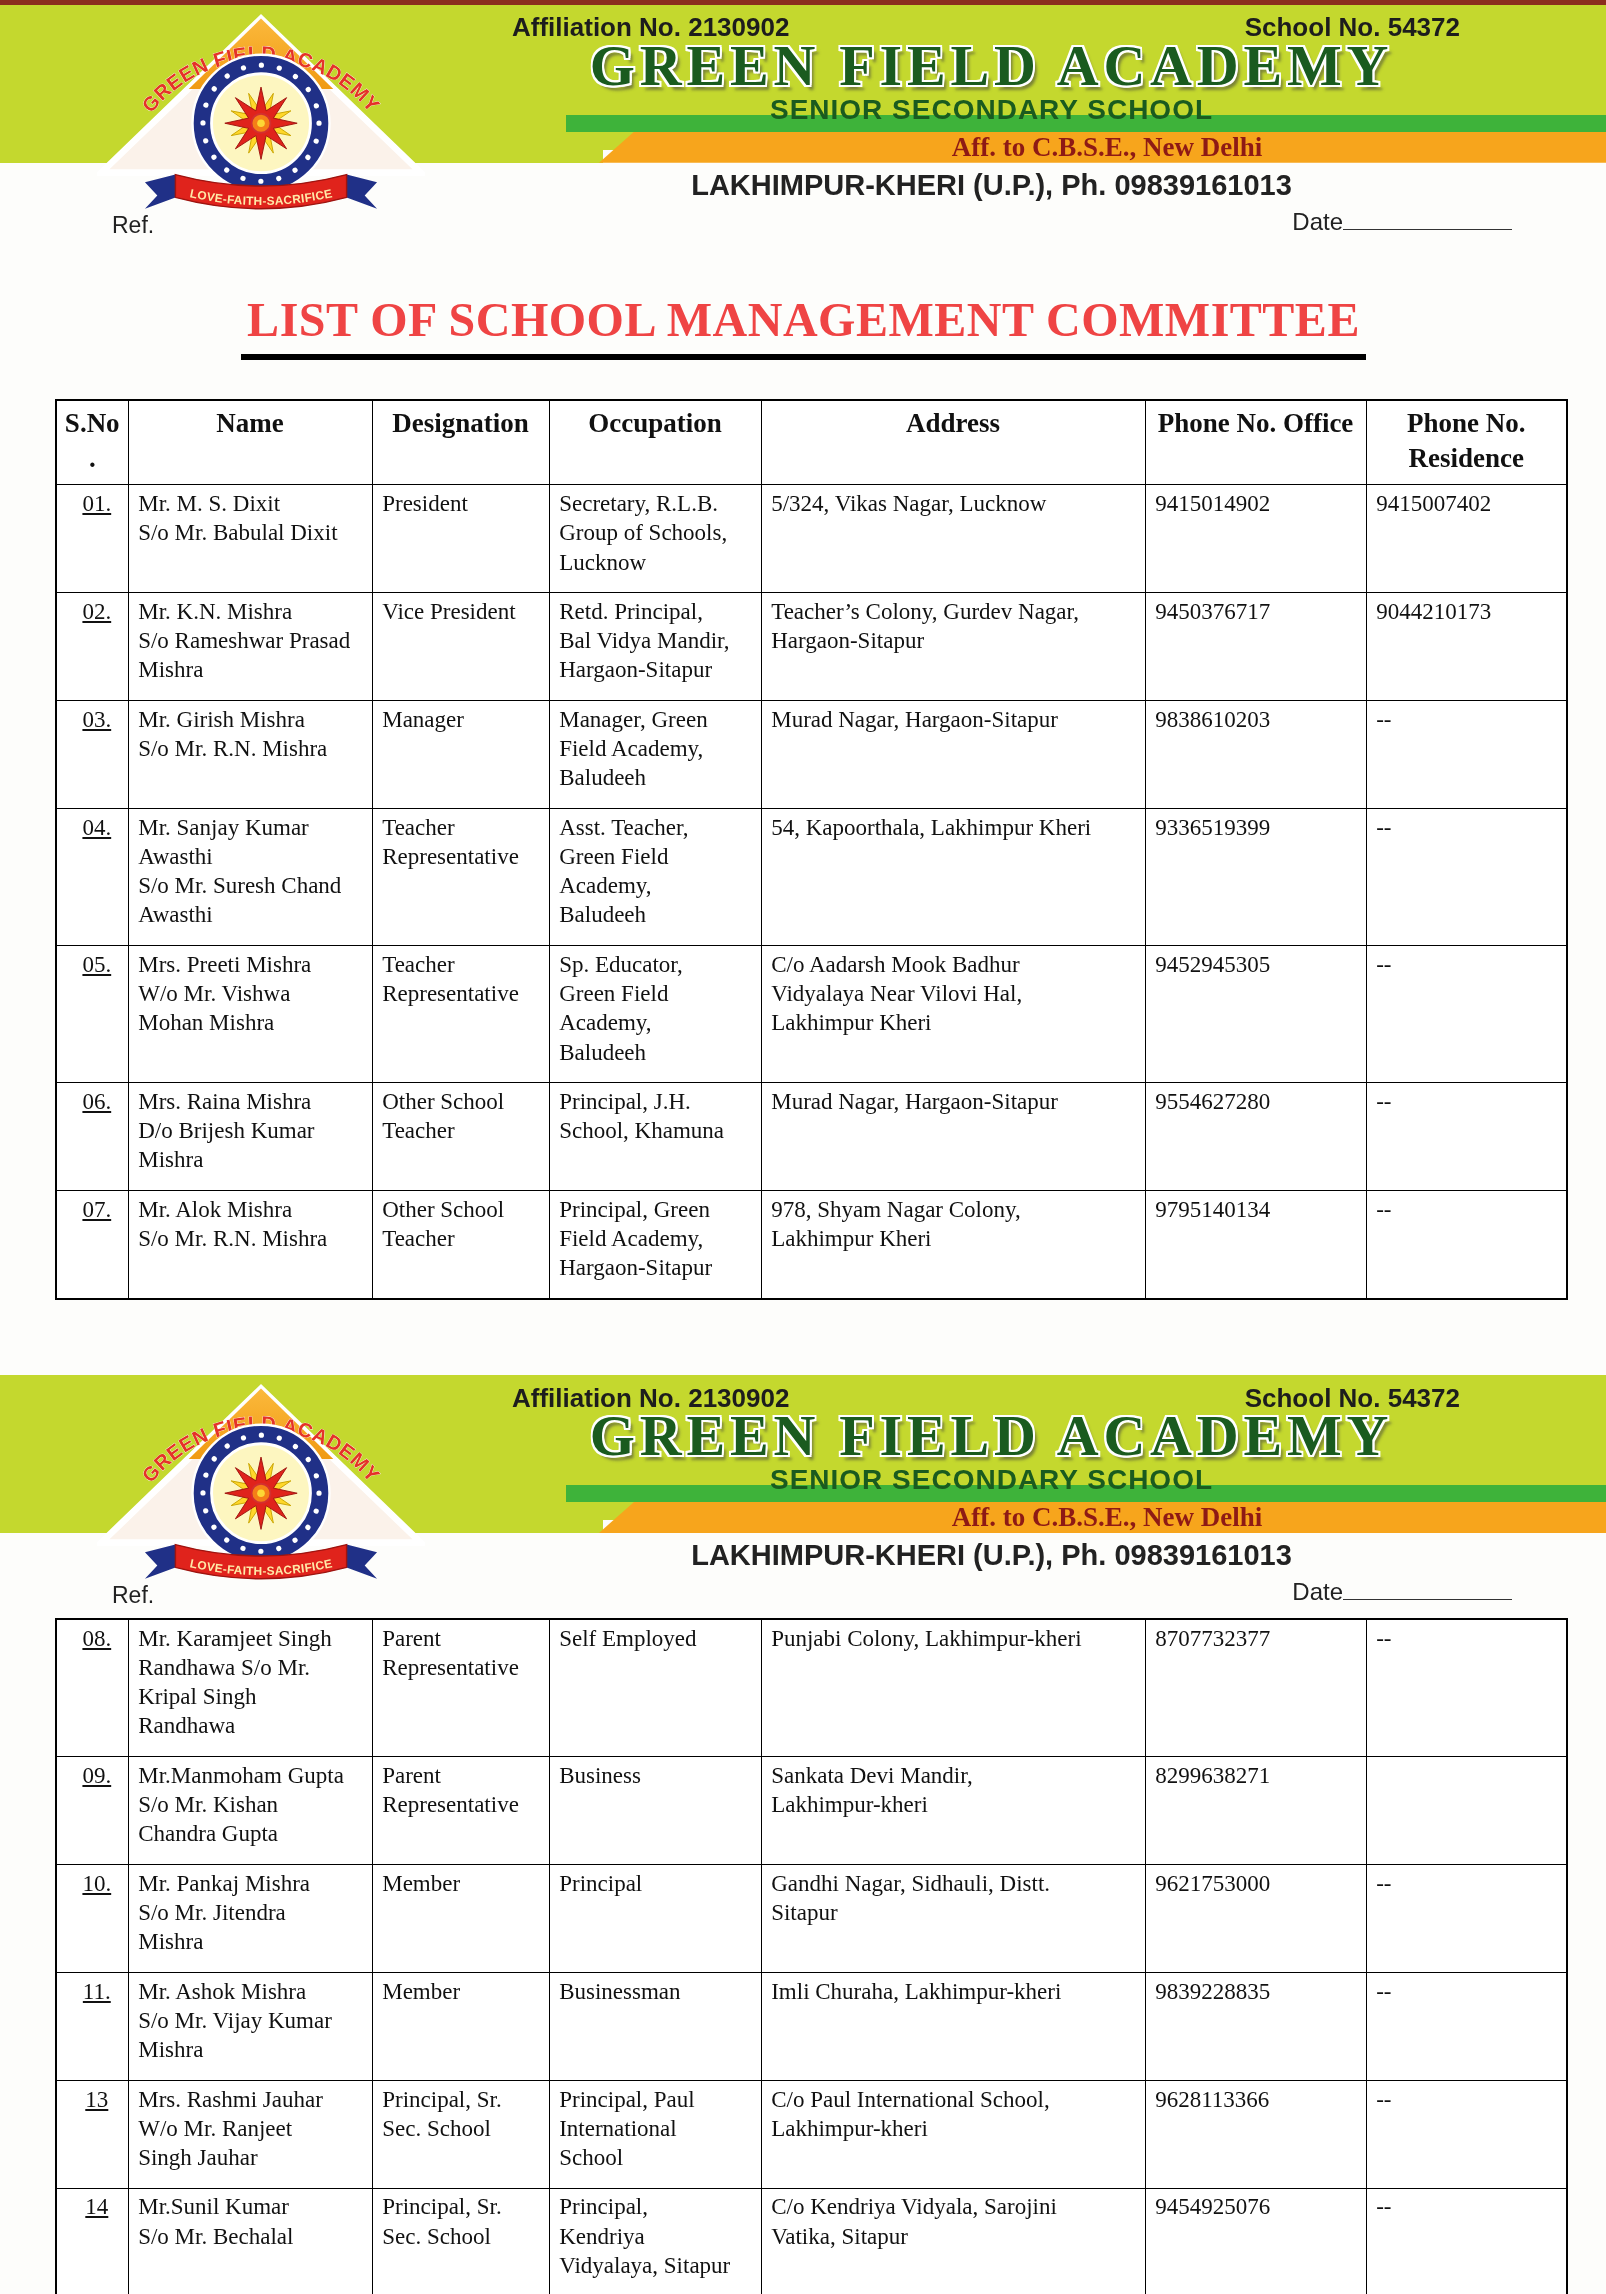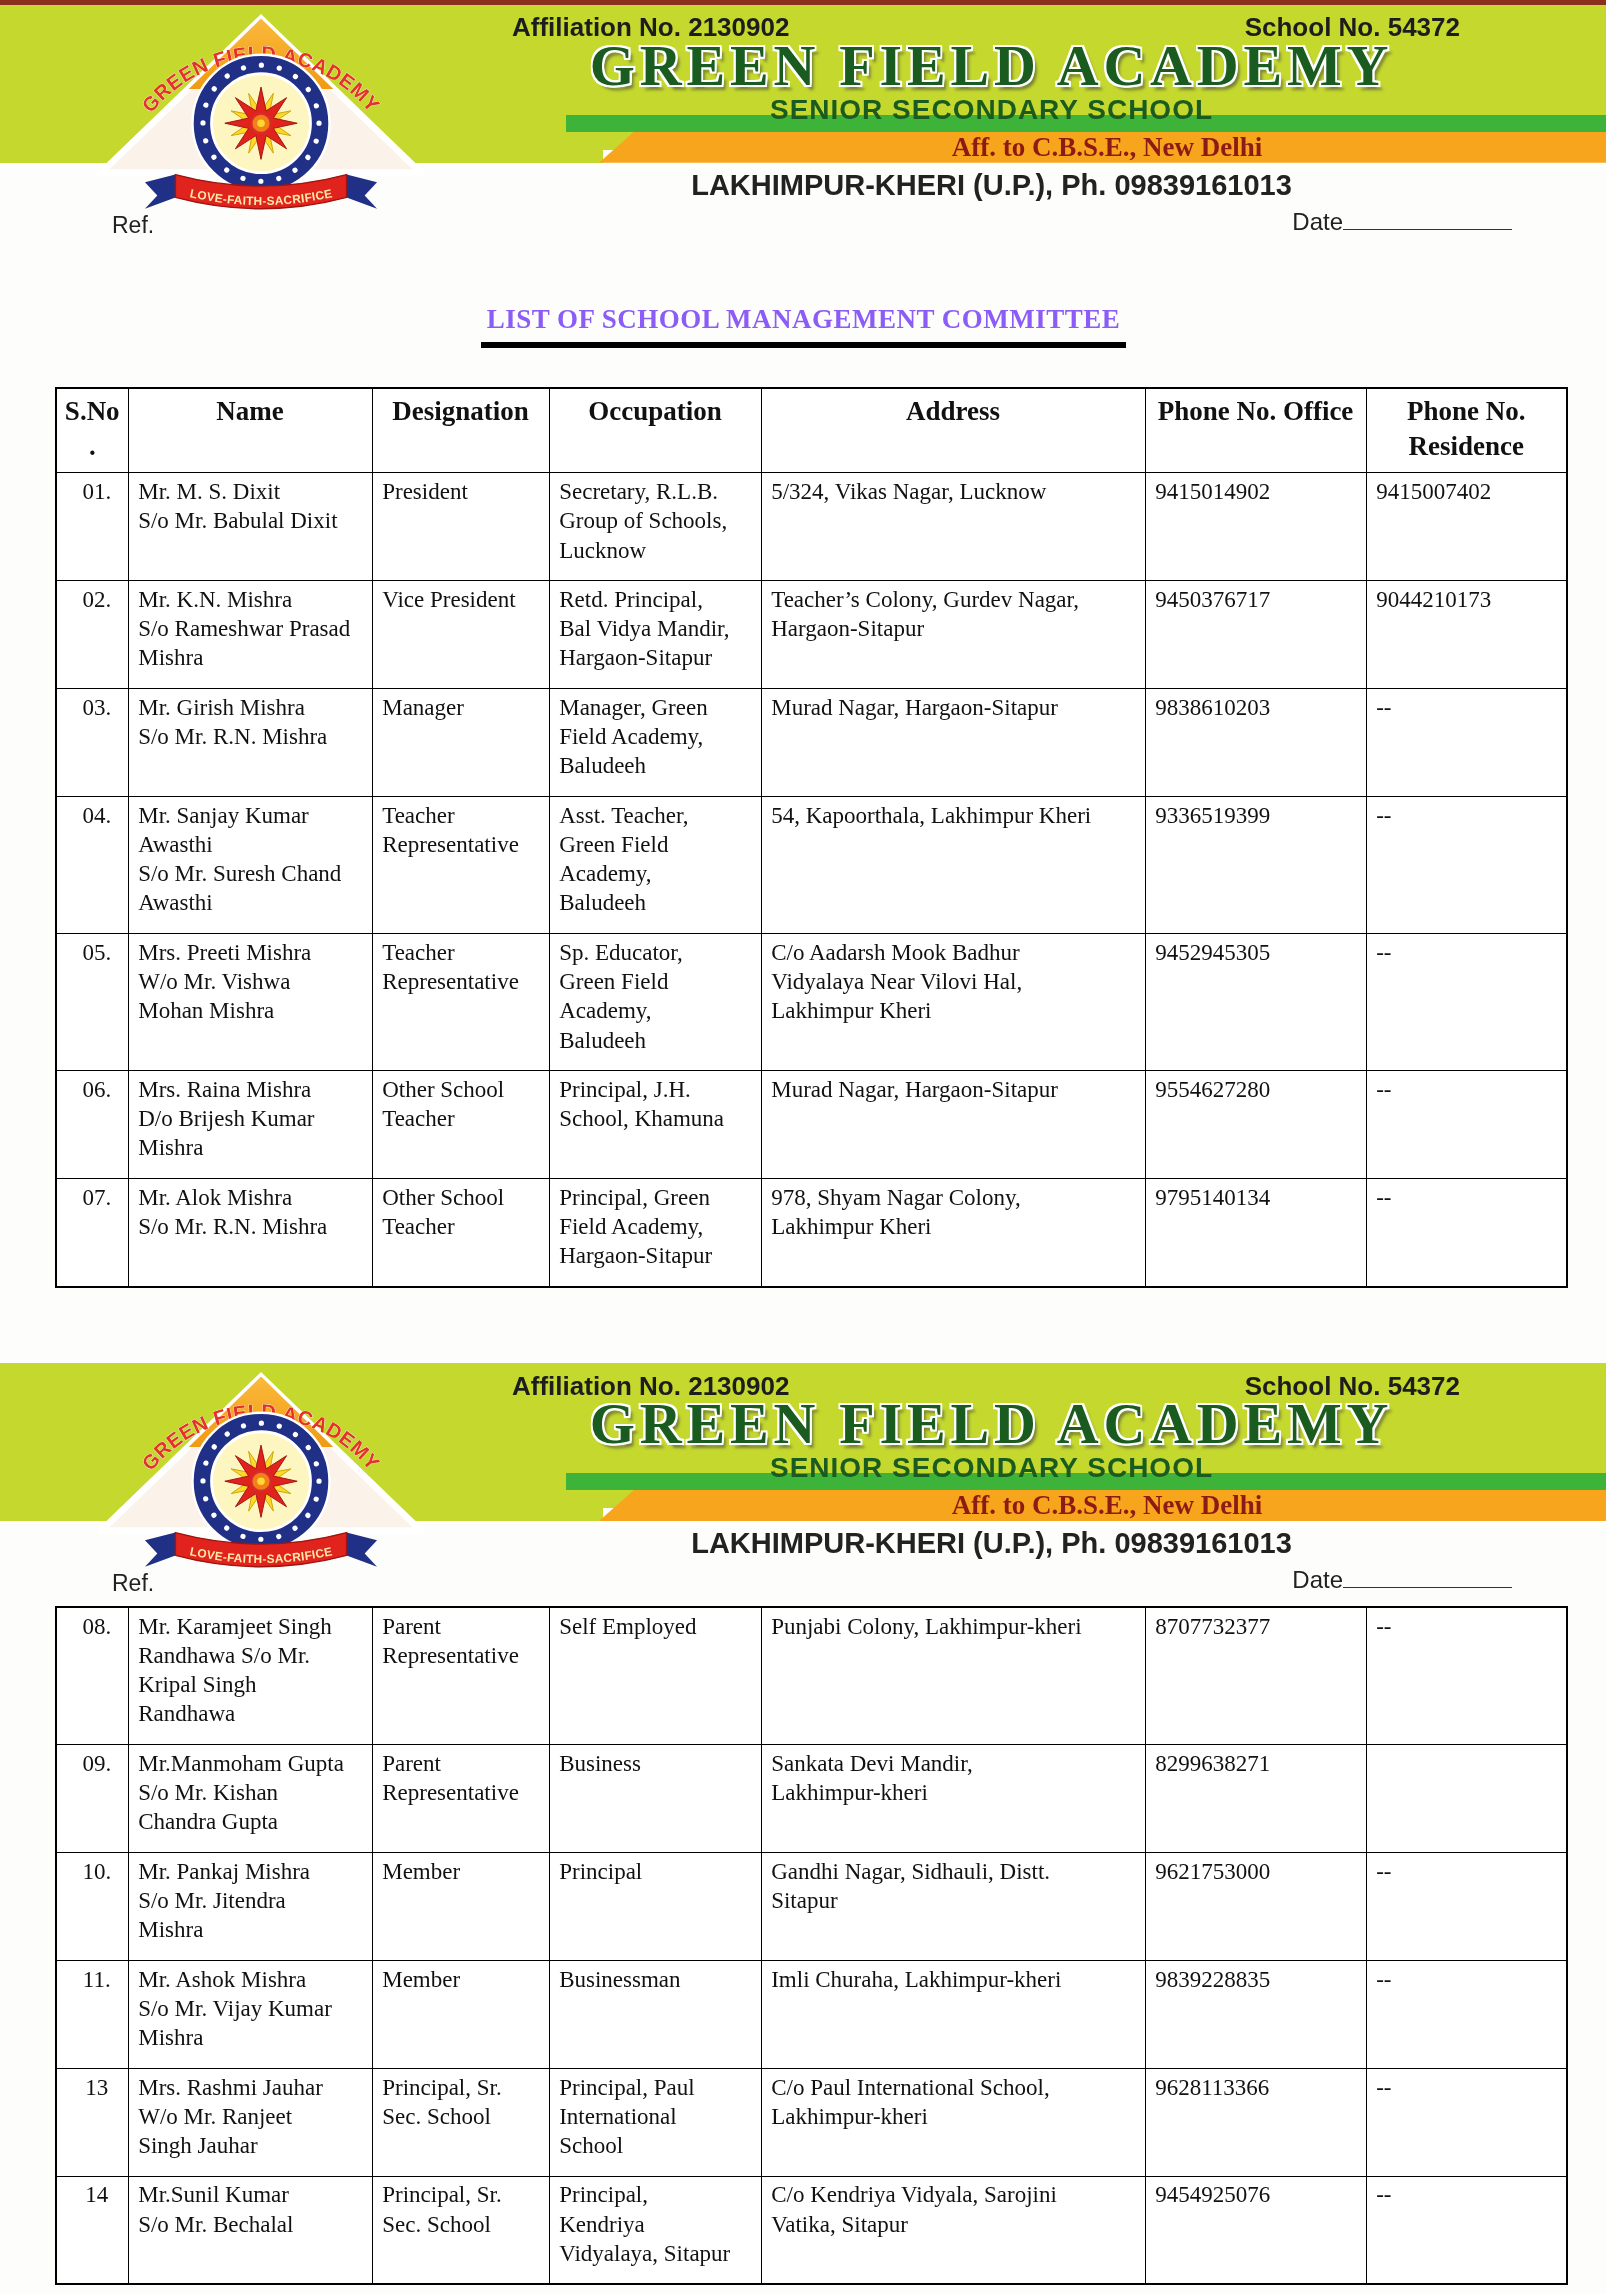--- a/index.html
+++ b/index.html
@@ -28,32 +28,32 @@
   .aff-text{font-family:"Liberation Serif",serif;font-weight:bold;font-size:27px;color:var(--maroon,#8e1a15);margin-left:8px;}
   .city-line{position:absolute;left:434px;right:58px;top:164px;text-align:center;
              font-family:"Liberation Sans",sans-serif;font-weight:bold;font-size:29px;color:#222;}
   .ref-label{position:absolute;left:83px;top:207px;font-family:"Liberation Sans",sans-serif;font-size:23px;color:#222;margin-left:29px;}
   .date-wrap{position:absolute;right:95px;top:203px;font-family:"Liberation Sans",sans-serif;font-size:24px;color:#222;}
   .date-line{display:inline-block;width:169px;border-bottom:1.9px solid #333;height:21px;}
   .logo-box{position:absolute;left:97px;top:5.8px;width:328px;height:214px;}
 
   
   .doc-title-wrap{text-align:center;margin:44px 0 39px 0;}
-  .doc-title{display:inline-block;font-family:"Liberation Serif",serif;font-weight:bold;font-size:27px;
-             letter-spacing:0.5px;color:#8b5cf6;border-bottom:6.8px solid #000;padding:0 5.8px 6.8px 5.8px;margin-top:12px;}
+  .doc-title{display:inline-block;font-family:"Liberation Serif",serif;font-weight:bold;font-size:48px;
+             letter-spacing:0.5px;color:#ef4444;border-bottom:6.8px solid #000;padding:0 5.8px 6.8px 5.8px;}
 
   
   table.smc{border-collapse:collapse;margin-left:55px;width:1512px;table-layout:fixed;background:#fff;}
   table.smc,table.smc th,table.smc td{border:1.9px solid #000;}
   table.smc{border-width:2.9px;}
   table.smc th{font-family:"Liberation Serif",serif;font-weight:bold;font-size:27px;text-align:center;
                vertical-align:top;padding:5.8px 3.9px 7.7px 3.9px;white-space:pre-line;line-height:1.3;}
   table.smc td{font-size:23px;vertical-align:top;text-align:left;padding:3.9px 7.7px 15.4px 9.7px;
                white-space:pre-line;line-height:1.27;}
-  table.smc td.col-sno{text-align:center;padding-left:11px;padding-right:1.9px;}
+  table.smc td.col-sno{text-align:center;padding-left:11px;padding-right:1.9px;text-decoration:underline;}
   .tbl-gap{height:75px;}
 </style>
 </head>
 <body>
 
 <svg width="0" height="0" style="position:absolute" aria-hidden="true">
   <defs>
     <linearGradient id="triCap" x1="0" y1="0" x2="0" y2="1">
       <stop offset="0" stop-color="#fbb93c"></stop>
         <stop offset="1" stop-color="#f09a12"></stop>

